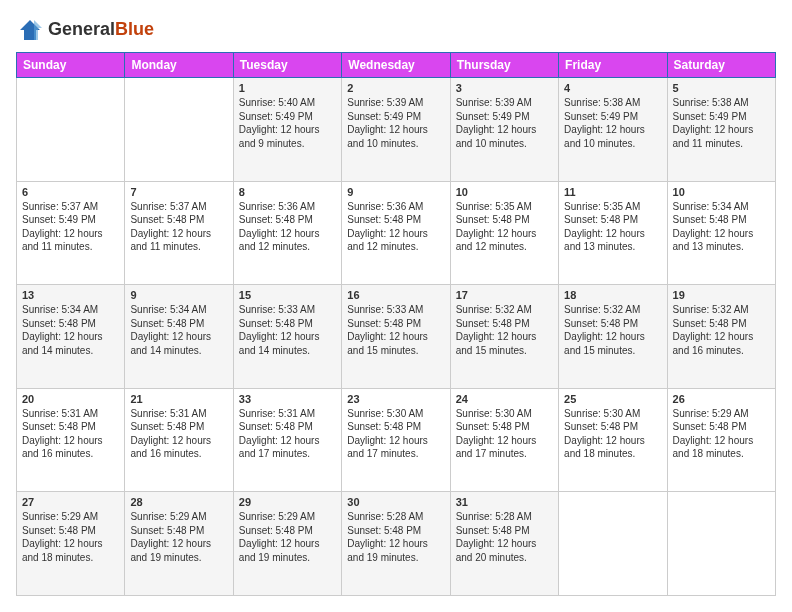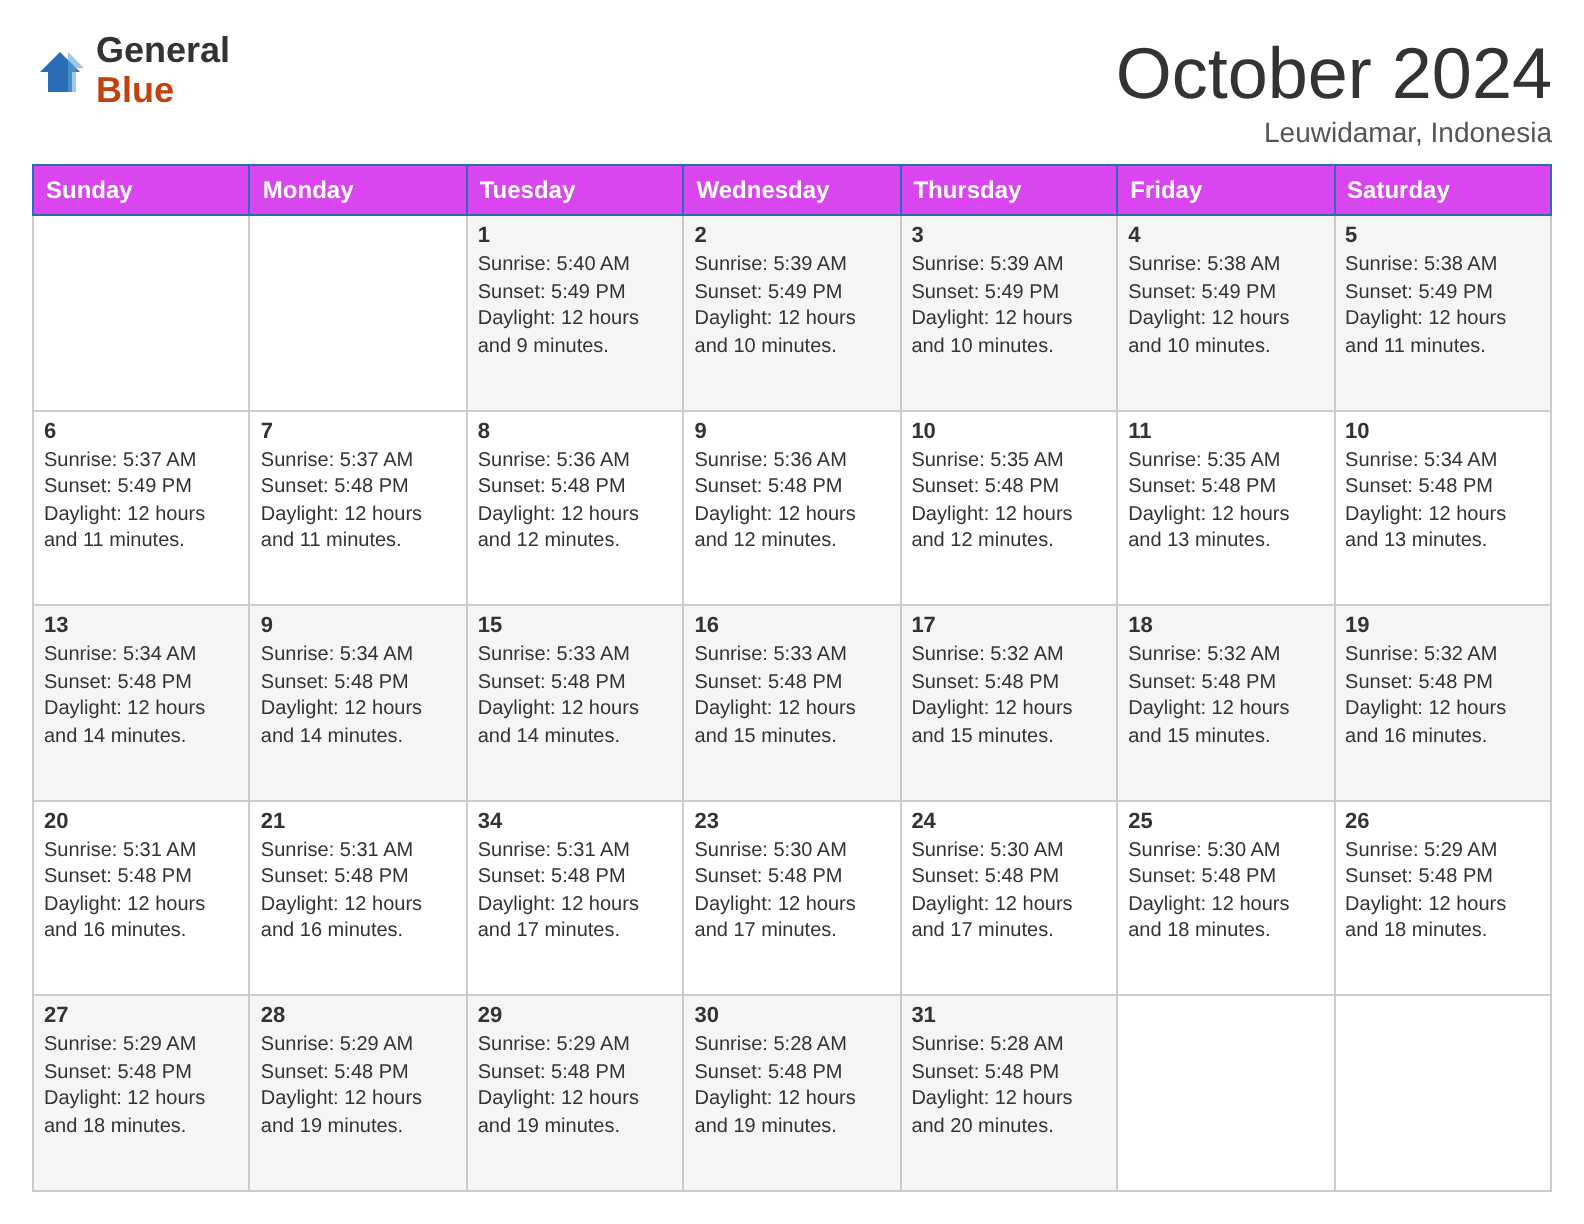--- a/index.html
+++ b/index.html
@@ -23,21 +23,21 @@
       align-items: flex-start;
       margin-bottom: 8px;
     }
     .logo {
       display: flex;
       align-items: center;
       gap: 4px;
     }
     .logo-text {
       display: flex;
-      flex-direction: column;
+      flex-direction: row;
       line-height: 1.1;
     }
     .logo-general {
       font-size: 18px;
       font-weight: bold;
       color: #333;
     }
     .logo-blue {
       font-size: 18px;
       font-weight: bold;
@@ -113,24 +113,20 @@
     <div class="logo">
       <svg class="logo-icon" viewBox="0 0 28 28">
         <rect x="0" y="0" width="28" height="28" fill="white"></rect>
         <polygon points="14,4 24,14 20,14 20,24 8,24 8,14 4,14" fill="#2a6db5"></polygon>
         <polygon points="18,4 26,12 22,12 22,24 18,24 18,8" fill="#5ba3d9" opacity="0.6"></polygon>
       </svg>
       <div class="logo-text">
         <span class="logo-general">General</span>
         <span class="logo-blue">Blue</span>
       </div>
-    </div>
-    <div class="title-section">
-      <div class="month-title">October 2024</div>
-      <div class="subtitle">Leuwidamar, Indonesia</div>
     </div>
   </div>
 
   <table class="calendar">
     <thead>
       <tr>
         <th>Sunday</th>
         <th>Monday</th>
         <th>Tuesday</th>
         <th>Wednesday</th>
@@ -269,21 +265,21 @@
 Sunset: 5:48 PM
 Daylight: 12 hours and 16 minutes.</div>
           </td>
           <td>
             <span class="day-number">21</span>
             <div class="day-info" style="white-space: pre-line;">Sunrise: 5:31 AM
 Sunset: 5:48 PM
 Daylight: 12 hours and 16 minutes.</div>
           </td>
           <td>
-            <span class="day-number">34</span>
+            <span class="day-number">33</span>
             <div class="day-info" style="white-space: pre-line;">Sunrise: 5:31 AM
 Sunset: 5:48 PM
 Daylight: 12 hours and 17 minutes.</div>
           </td>
           <td>
             <span class="day-number">23</span>
             <div class="day-info" style="white-space: pre-line;">Sunrise: 5:30 AM
 Sunset: 5:48 PM
 Daylight: 12 hours and 17 minutes.</div>
           </td>

